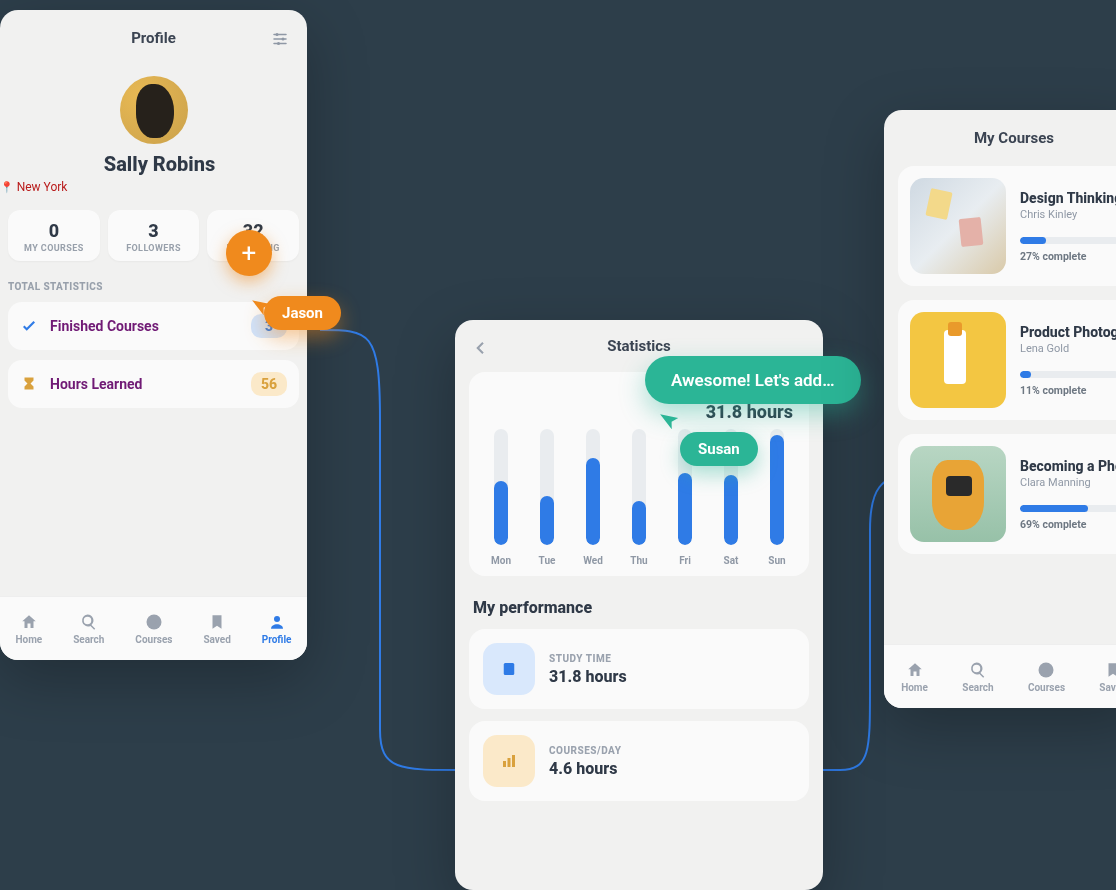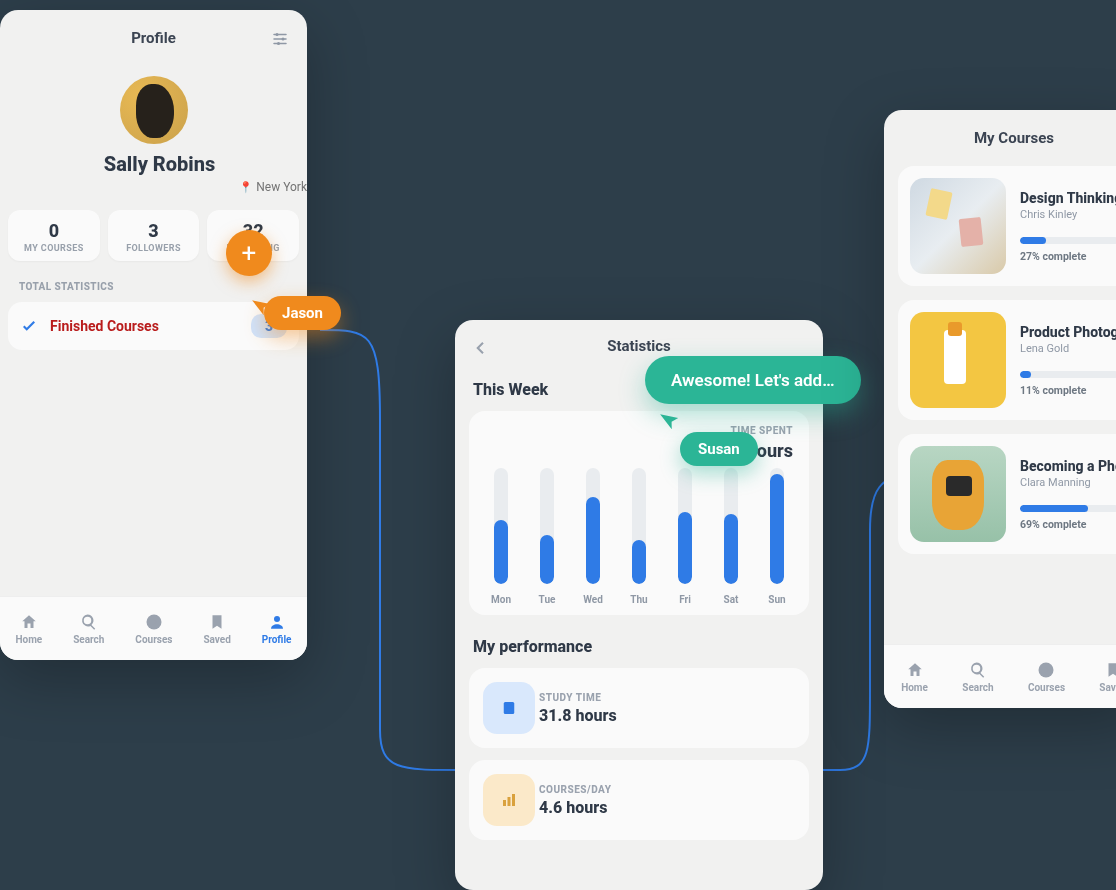--- a/index.html
+++ b/index.html
@@ -26,37 +26,37 @@
   .avatar {
     width: 68px; height: 68px; border-radius: 50%;
     background: radial-gradient(circle at 30% 30%, #e8b954, #caa14b);
     margin: 10px auto 8px; position:relative; overflow:hidden;
   }
   .avatar::after{
     content:""; position:absolute; left:16px; top:8px; width:38px; height:54px;
     background:#26211b; border-radius:40% 50% 45% 45%;
   }
   .uname { text-align:center; font-size:20px; font-weight:800; color:#2f3947;padding-left:12px; }
-  .loc { text-align:right; font-size:12px; color:#737373; margin-top:4px;margin-left:16px; }
+  .loc { text-align:left; font-size:12px; color:#b91c1c; margin-top:4px; }
   .loc .pin { font-size:11px; }
   .stats-row { display:flex; gap:8px; padding:16px 8px 14px; }
   .stat {
     flex:1; background:#fafafa; border-radius:12px; text-align:center;
     padding:10px 4px 8px; box-shadow:0 1px 2px rgba(0,0,0,.04);
   }
   .stat .n { font-size:18px; font-weight:800; color:#2f3947; }
   .stat .l { font-size:9px; font-weight:700; color:#98a0ab; letter-spacing:.4px; margin-top:2px; }
-  .sec-label { font-size:10px; font-weight:800; color:#98a0ab; letter-spacing:.4px; padding:6px 19px 10px; }
+  .sec-label { font-size:10px; font-weight:800; color:#98a0ab; letter-spacing:.4px; padding:6px 8px 10px; }
   .list1 { padding:0 8px; display:flex; flex-direction:column; gap:10px; }
   .row1 {
     background:#fafafa; border-radius:14px; display:flex; align-items:center;
     padding:12px 12px; gap:12px;
   }
   .row1 .ic { width:18px; text-align:center; }
-  .row1 .txt { flex:1; font-size:14px; font-weight:700; color:#b91c1c; }
+  .row1 .txt { flex:1; font-size:14px; font-weight:700; color:#701a75; }
   .badge { min-width:36px; text-align:center; font-size:14px; font-weight:800;
     border-radius:10px; padding:4px 8px; }
   .badge-blue { background:#cfe2fb; color:#2f7be6; }
   .badge-amber { background:#fbe9c9; color:#d9a13d; }
   .tabbar {
     position:absolute; bottom:0; left:0; right:0; height:64px; background:#fafafa;
     display:flex; justify-content:space-around; align-items:center; border-top:1px solid #eee;
   }
   .tab { display:flex; flex-direction:column; align-items:center; gap:3px;
     font-size:10px; font-weight:700; color:#9aa2ae; }
@@ -86,21 +86,21 @@
   .ts-lab { font-size:10px; font-weight:800; color:#9aa2ae; letter-spacing:.5px; }
   .ts-val { font-size:18px; font-weight:800; color:#2f3947; margin-top:4px; }
   .bars { display:flex; justify-content:space-between; align-items:flex-end; height:130px; margin-top:14px; padding:0 2px; }
   .bar-col { width:28px; display:flex; flex-direction:column; align-items:center; }
   .bar-track { width:14px; height:116px; background:#e9ecef; border-radius:8px; position:relative; overflow:hidden; }
   .bar-fill { position:absolute; bottom:0; left:0; right:0; background:#2f7be6; border-radius:8px; }
   .bar-lab { font-size:10px; font-weight:700; color:#8f98a5; margin-top:10px; }
   .perf-label { font-size:16px; font-weight:800; color:#2f3947; padding:22px 18px 12px; }
   .perf-card {
     margin:0 14px 12px; background:#fafafa; border-radius:16px; padding:14px 14px;
-    display:flex; align-items:center; gap:4px;
+    display:flex; align-items:center; gap:14px;
   }
   .perf-ic {
     width:52px; height:52px; border-radius:14px; display:flex; align-items:center; justify-content:center;
     font-size:20px;
   }
   .perf-blue { background:#d9e8fc; color:#2f7be6; }
   .perf-amber { background:#fbe9c9; color:#d9a13d; }
   .perf-txt .k { font-size:10px; font-weight:800; color:#9aa2ae; letter-spacing:.5px; }
   .perf-txt .v { font-size:16px; font-weight:800; color:#2f3947; margin-top:3px; }
   
@@ -205,20 +205,29 @@
   <div class="list1">
     <div class="row1">
       <span class="ic" style="color:#2f7be6">
         <svg class="svg-ic" viewBox="0 0 24 24">
             <path d="M20 6L9 17l-5-5 2-2 3 3 9-9z"></path>
           </svg>
       </span>
       <span class="txt">Finished Courses</span>
       <span class="badge badge-blue">3</span>
     </div>
+    <div class="row1">
+      <span class="ic" style="color:#d9a13d">
+        <svg class="svg-ic" viewBox="0 0 24 24">
+            <path d="M6 2h12v4l-4 4 4 4v4H6v-4l4-4-4-4V2z"></path>
+          </svg>
+      </span>
+      <span class="txt">Hours Learned</span>
+      <span class="badge badge-amber">56</span>
+    </div>
   </div>
 
   <div class="tabbar">
     <div class="tab">
       <span class="ic"><svg class="svg-ic" viewBox="0 0 24 24">
             <path d="M12 3l9 8h-3v9h-4v-6H10v6H6v-9H3z"></path>
           </svg></span>
       <span>Home</span>
     </div>
     <div class="tab">
@@ -260,21 +269,20 @@
 
 <div class="phone screen-stats">
   <div class="hdr2">
     <span class="back">
       <svg class="svg-ic" viewBox="0 0 24 24">
           <path d="M15 4l-8 8 8 8 2-2-6-6 6-6z"></path>
         </svg>
     </span>
     <div class="title">Statistics</div>
   </div>
-  <div class="week-label">This Week</div>
   <div class="card-week">
     <div class="ts-lab">TIME SPENT</div>
     <div class="ts-val">31.8 hours</div>
     <div class="bars">
 
       <div class="bar-col">
           <div class="bar-track">
             <div class="bar-fill" style="height:55%"></div>
           </div>
           <div class="bar-lab">Mon</div>

